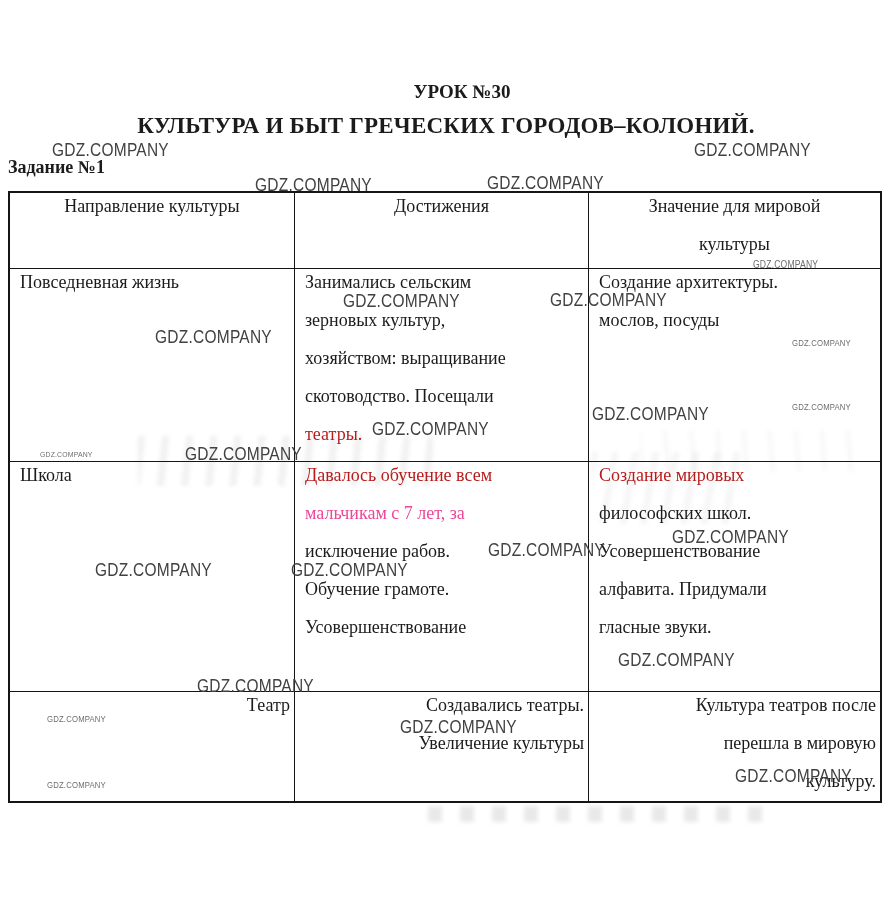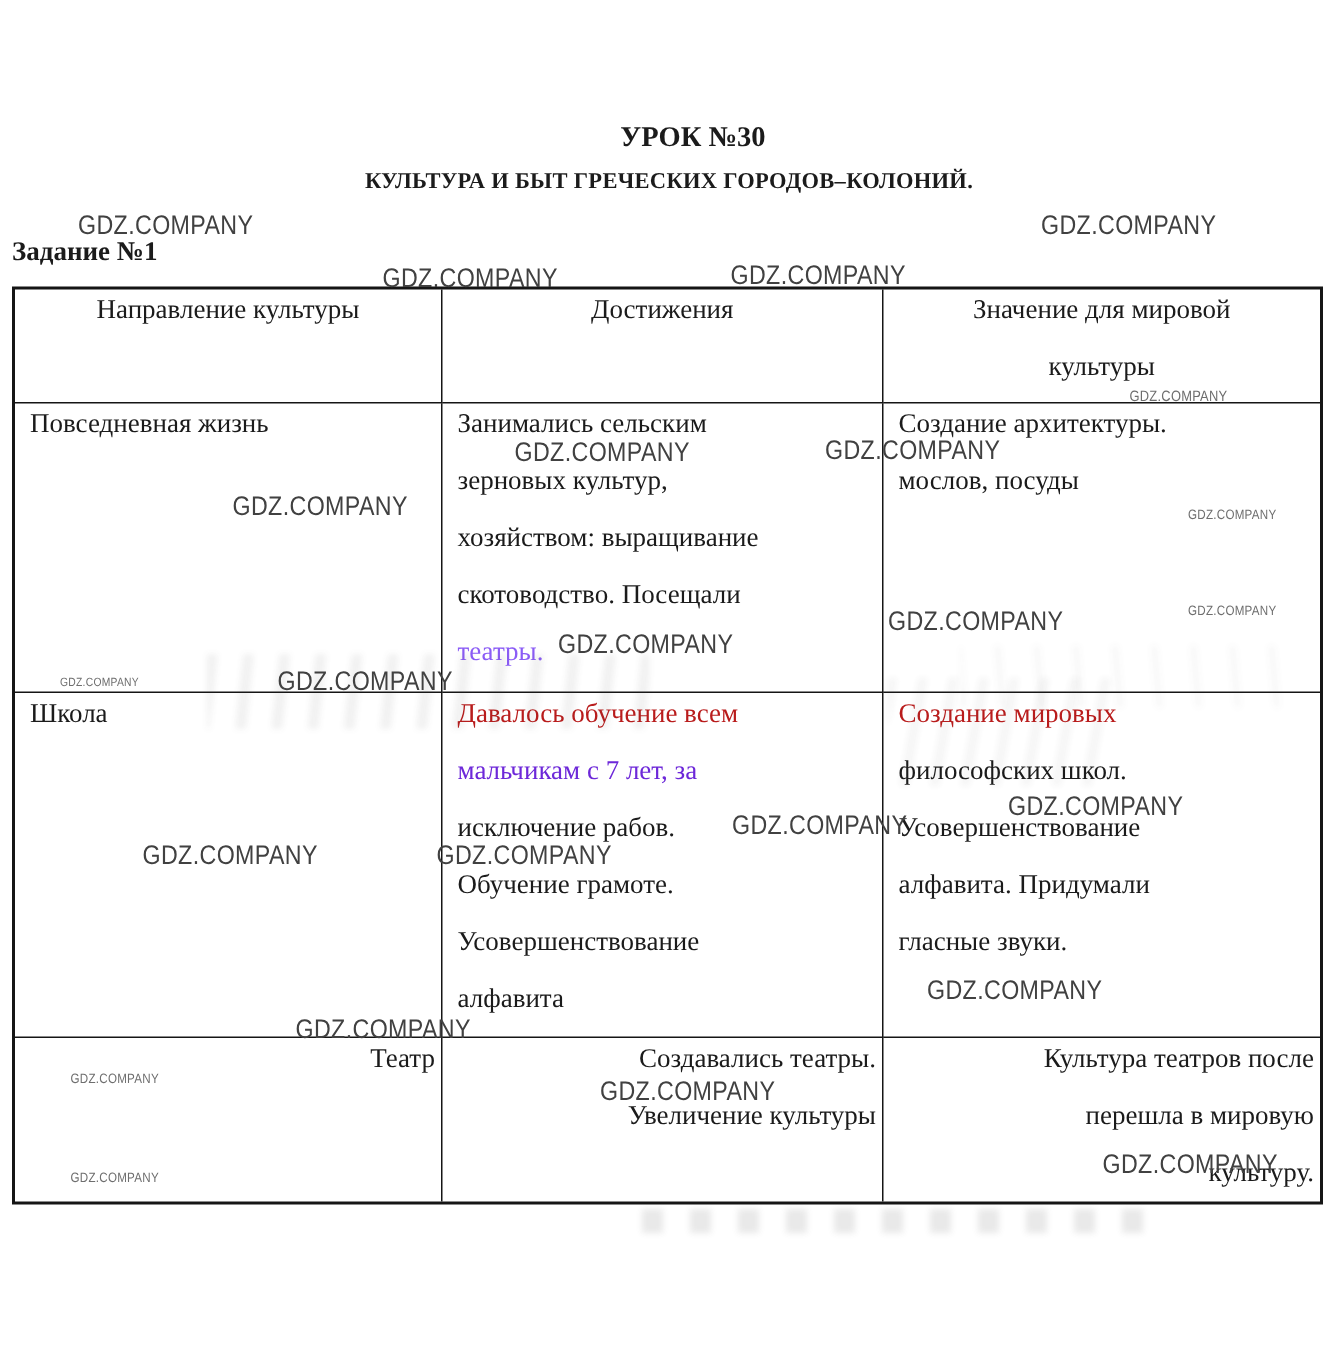--- a/index.html
+++ b/index.html
@@ -6,43 +6,43 @@
   .page{
     position:relative;width:892px;height:908px;background:#ffffff;
     font-family:"Liberation Serif", serif;color:#1b1b1b;overflow:hidden;
   }
   .title-lesson{
     position:absolute;top:81px;left:16px;width:100%;text-align:center;
     font-weight:bold;font-size:19px;font-family:Liberation Serif, serif;
   }
   .title-main{
     position:absolute;top:113px;left:0;width:100%;text-align:center;
-    font-weight:bold;font-size:15px;letter-spacing:0.2px;
+    font-weight:bold;font-size:23px;letter-spacing:0.2px;
   }
   .task-label{
     position:absolute;top:157px;left:8px;font-weight:bold;font-size:18px;
   }
   .tbl{
     position:absolute;left:8px;top:191px;width:874px;height:612px;
     display:grid;grid-template-columns:285px 294px 1fr;
     grid-template-rows:76px 193px 230px 1fr;
     border:2px solid #151515;box-sizing:border-box;background:transparent;
   }
   .cell{
     border-right:1.5px solid #151515;border-bottom:1.5px solid #151515;
     box-sizing:border-box;padding:3px 4px 0 10px;overflow:hidden;
     font-size:18px;
   }
   .cell.cLast{border-right:none;}
   .cell.rLast{border-bottom:none;text-align:right;}
   .hdr{text-align:center;padding-left:4px;}
   .line{height:38px;white-space:nowrap;}
-  .f-light{color:#8b5cf6;}
+  .f-light{color:#b91c1c;}
   .f-mid{color:#b91c1c;}
-  .f-soft{color:#6d28d9;}
+  .f-soft{color:#ec4899;}
   .wm{
     position:absolute;font-family:"Liberation Sans", sans-serif;color:#414141;
     white-space:nowrap;transform:scaleX(0.86);transform-origin:left top;
     font-weight:400;letter-spacing:0.3px;z-index:5;
   }
   .wm.small{color:#6e6e6e;letter-spacing:0.2px;}
   .smudge{position:absolute;filter:blur(2px);z-index:1;pointer-events:none;}
   .s1{left:138px;top:436px;width:295px;height:50px;opacity:.55;
       background:repeating-linear-gradient(96deg, rgba(70,70,70,.14) 0 7px, transparent 7px 24px);}
   .s2{left:592px;top:452px;width:150px;height:72px;opacity:.45;
@@ -96,21 +96,20 @@
 
     <div class="cell">
       <div class="line">Школа</div>
     </div>
     <div class="cell">
       <div class="line f-mid">Давалось обучение всем</div>
       <div class="line f-soft">мальчикам с 7 лет, за</div>
       <div class="line">исключение рабов.</div>
       <div class="line">Обучение грамоте.</div>
       <div class="line">Усовершенствование</div>
-      <div class="line">алфавита</div>
     </div>
     <div class="cell cLast">
       <div class="line f-mid">Создание мировых</div>
       <div class="line">философских школ.</div>
       <div class="line">Усовершенствование</div>
       <div class="line">алфавита. Придумали</div>
       <div class="line">гласные звуки.</div>
     </div>
 
     <div class="cell rLast">

